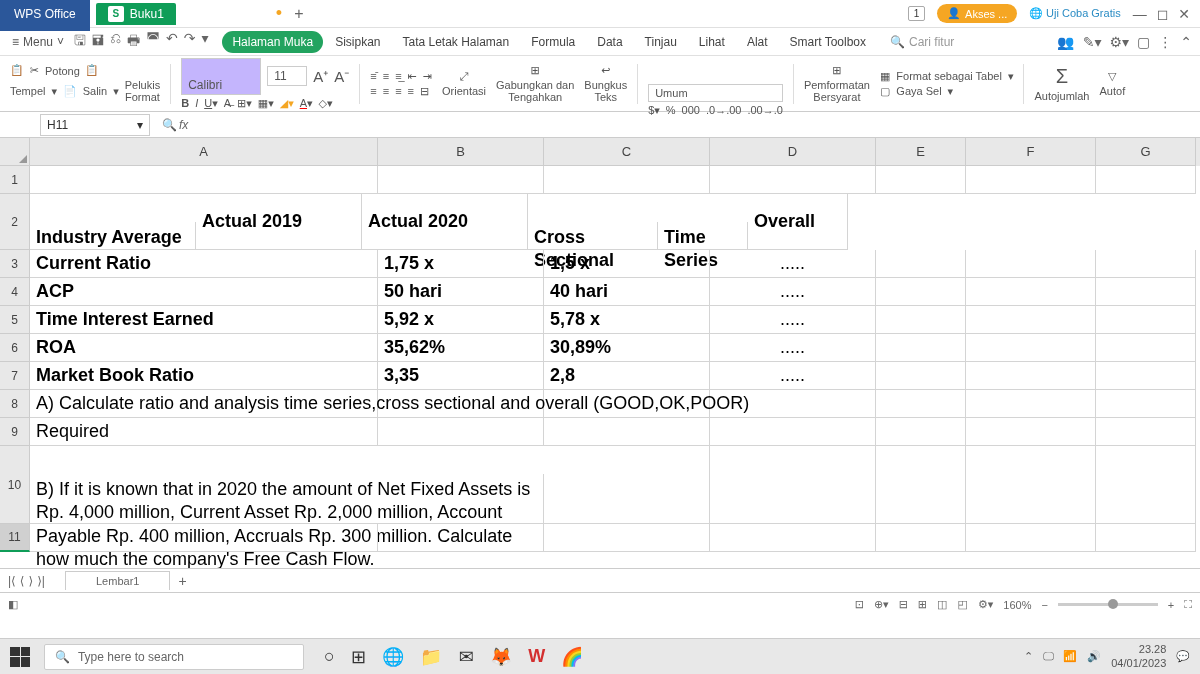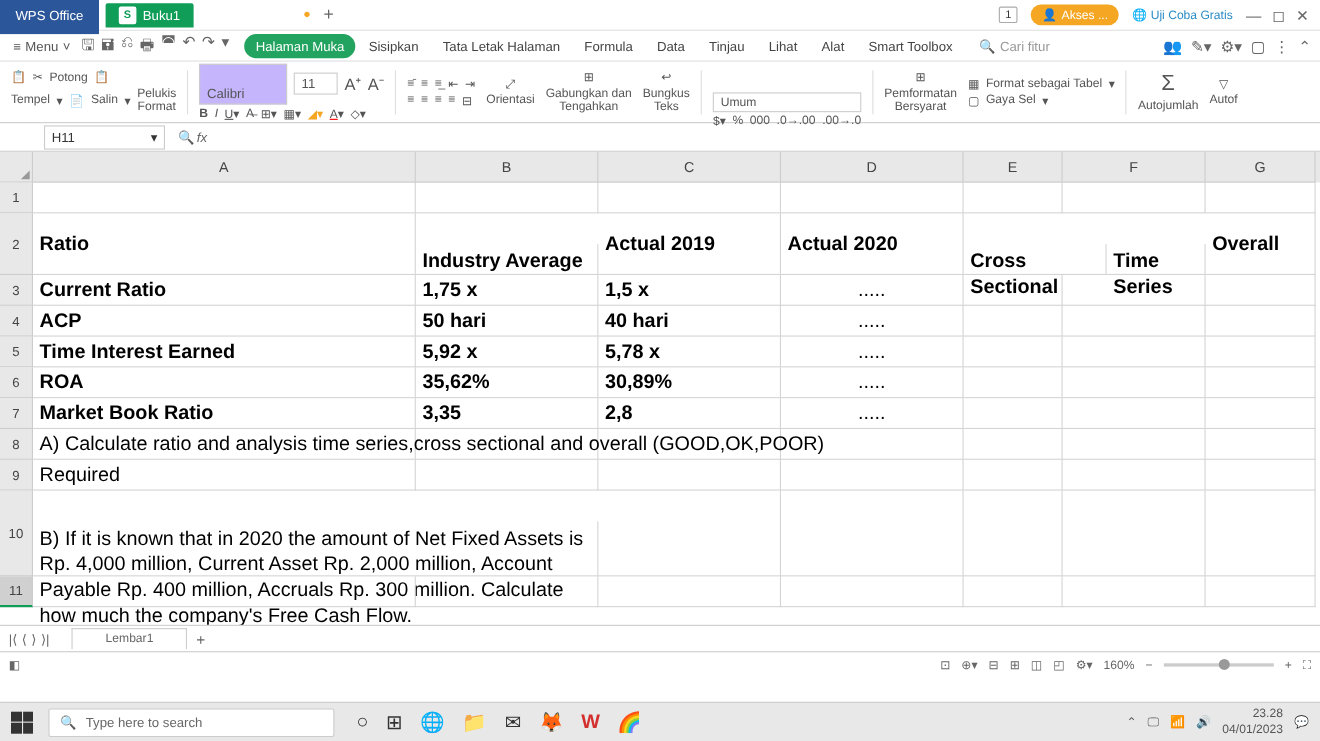--- a/index.html
+++ b/index.html
@@ -293,21 +293,20 @@
         <div class="cell col-A"></div>
         <div class="cell col-B"></div>
         <div class="cell col-C"></div>
         <div class="cell col-D"></div>
         <div class="cell col-E"></div>
         <div class="cell col-F"></div>
         <div class="cell col-G"></div>
       </div>
 
     <div class="row tall">
-      <div class="cell col-A bold">Ratio</div>
       <div class="cell col-B bold wrap">Industry Average</div>
       <div class="cell col-C bold">Actual 2019</div>
       <div class="cell col-D bold">Actual 2020</div>
       <div class="cell col-F bold wrap">Cross Sectional</div>
       <div class="cell col-E bold wrap">Time Series</div>
       <div class="cell col-G bold">Overall</div>
     </div>
 
     <div class="row">
         <div class="cell col-A bold">Current Ratio</div>

